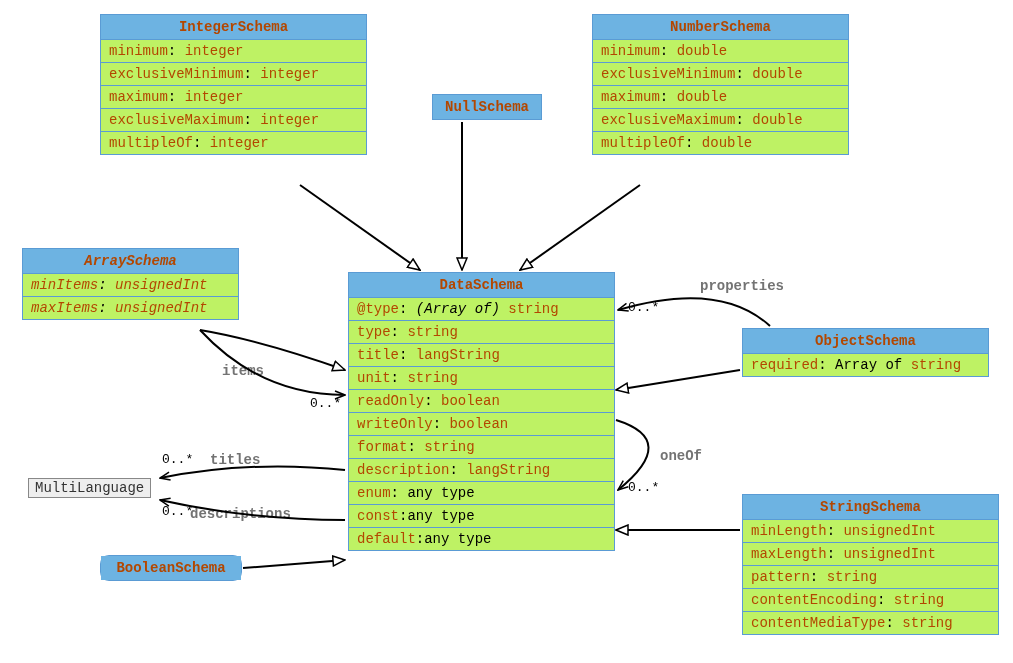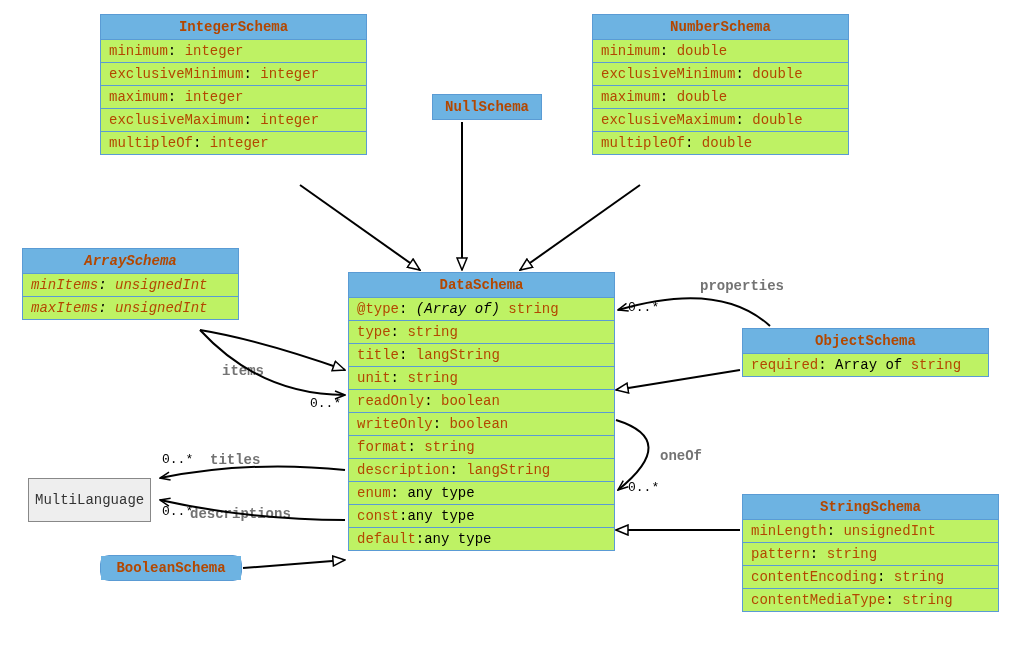--- a/index.html
+++ b/index.html
@@ -39,21 +39,21 @@
   }
   .attr-name { color: #b34700; }
   .attr-sep { color: #000; }
   .attr-type { color: #b34700; }
   .attr-type.black { color: #000; }
   .attr-modifier { color: #000; font-style: italic; margin-top: 48px; }
   .multilang {
     position: absolute;
     background: #eee;
     border: 1px solid #888;
-    padding: 13px 6px;
+    padding: 1px 6px;
     color: #333;
   }
   .assoc-label {
     position: absolute;
     color: #737373;
     font-weight: bold;
     font-size: 14px;
   }
   .mult-label {
     position: absolute;
@@ -114,20 +114,21 @@
 </div>
 
 <div class="class-box" style="left:742px; top:328px; width:245px;">
   <div class="class-title">ObjectSchema</div>
   <div class="attr-row"><span class="attr-name">required</span><span class="attr-sep">: </span><span class="attr-type black">Array of </span><span class="attr-type">string</span></div>
 </div>
 
 <div class="class-box" style="left:742px; top:494px; width:255px;">
   <div class="class-title">StringSchema</div>
   <div class="attr-row"><span class="attr-name">minLength</span><span class="attr-sep">: </span><span class="attr-type">unsignedInt</span></div>
+  <div class="attr-row"><span class="attr-name">maxLength</span><span class="attr-sep">: </span><span class="attr-type">unsignedInt</span></div>
   <div class="attr-row"><span class="attr-name">pattern</span><span class="attr-sep">: </span><span class="attr-type">string</span></div>
   <div class="attr-row"><span class="attr-name">contentEncoding</span><span class="attr-sep">: </span><span class="attr-type">string</span></div>
   <div class="attr-row"><span class="attr-name">contentMediaType</span><span class="attr-sep">: </span><span class="attr-type">string</span></div>
 </div>
 
 <div class="class-box" style="left:100px; top:555px; width:140px;border-radius:9px;">
   <div class="class-title noattr">BooleanSchema</div>
 </div>
 
 <div class="multilang" style="left:28px; top:478px;">MultiLanguage</div>

